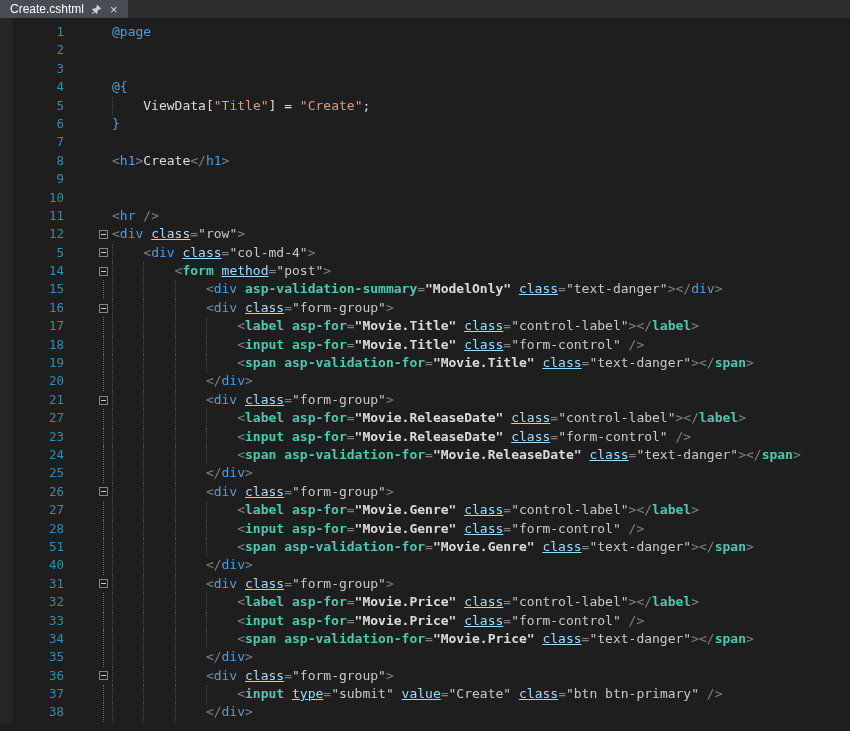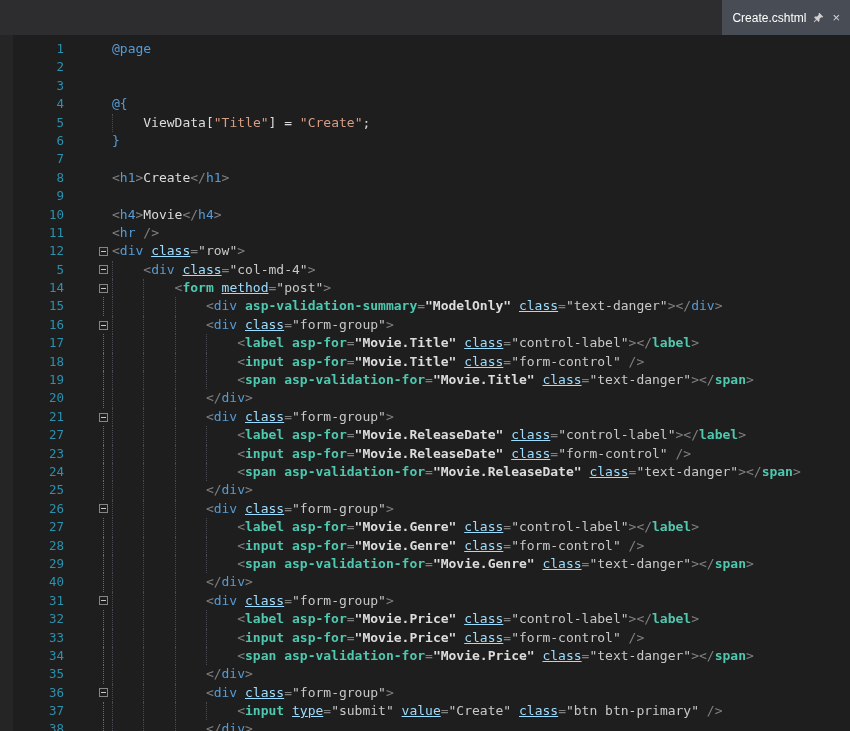--- a/index.html
+++ b/index.html
@@ -3,25 +3,24 @@
 <meta charset="utf-8">
 <title>Create.cshtml</title>
 <style>
   * { margin:0; padding:0; box-sizing:border-box; }
   html,body { width:850px; height:731px; overflow:hidden; }
   body {
     background: var(--bg, #1E1E1E);
     font-family: "DejaVu Sans Mono", monospace;
   }
   .tabbar {
-    height:35px;
+    height:18px;
     background: var(--tabbar_bg, #2D2D30);
     display:flex; align-items:stretch;
     font-family:"Liberation Sans","DejaVu Sans",sans-serif;
-    justify-content:flex-end;
   }
   .tab {
     display:flex; align-items:center; gap:7px;
     padding:0 9px 0 10px;
     background: var(--tab_bg, #484C54);
     color: var(--tab_fg, #fff);
     font-size:12px;
     cursor:default;
   }
   .tab-title { white-space:nowrap; }
@@ -138,21 +137,20 @@
         <div class="code"><span class="tk-d">&lt;</span><span class="tk-k">h1</span><span class="tk-d">&gt;</span><span class="tk-t">Create</span><span class="tk-d">&lt;/</span><span class="tk-k">h1</span><span class="tk-d">&gt;</span></div>
       </div>
       <div class="line">
         <div class="num">9</div>
         <div class="outline"></div>
         <div class="code"></div>
       </div>
       <div class="line">
         <div class="num">10</div>
         <div class="outline"></div>
-        <div class="code"><span class="tk-d">&lt;</span><span class="tk-k">h4</span><span class="tk-d">&gt;</span><span class="tk-t">Movie</span><span class="tk-d">&lt;/</span><span class="tk-k">h4</span><span class="tk-d">&gt;</span></div>
       </div>
       <div class="line">
         <div class="num">11</div>
         <div class="outline"></div>
         <div class="code"><span class="tk-d">&lt;</span><span class="tk-k">hr</span><span class="tk-t"> </span><span class="tk-d">/&gt;</span></div>
       </div>
       <div class="line">
         <div class="num">12</div>
         <div class="outline">
           <span class="foldbox"></span>
@@ -265,21 +263,21 @@
         <div class="code"><span class="indent"></span><span class="indent"></span><span class="indent"></span><span class="indent"></span><span class="tk-d">&lt;</span><span class="tk-h">label</span><span class="tk-t"> </span><span class="tk-h">asp-for</span><span class="tk-d">=</span><span class="tk-b">"Movie.Genre"</span><span class="tk-t"> </span><span class="tk-a">class</span><span class="tk-d">=</span><span class="tk-v">"control-label"</span><span class="tk-d">&gt;</span><span class="tk-d">&lt;/</span><span class="tk-h">label</span><span class="tk-d">&gt;</span></div>
       </div>
       <div class="line">
         <div class="num">28</div>
         <div class="outline">
           <span class="vline"></span>
         </div>
         <div class="code"><span class="indent"></span><span class="indent"></span><span class="indent"></span><span class="indent"></span><span class="tk-d">&lt;</span><span class="tk-h">input</span><span class="tk-t"> </span><span class="tk-h">asp-for</span><span class="tk-d">=</span><span class="tk-b">"Movie.Genre"</span><span class="tk-t"> </span><span class="tk-a">class</span><span class="tk-d">=</span><span class="tk-v">"form-control"</span><span class="tk-t"> </span><span class="tk-d">/&gt;</span></div>
       </div>
       <div class="line">
-        <div class="num">29</div>
+        <div class="num">51</div>
         <div class="outline">
           <span class="vline"></span>
         </div>
         <div class="code"><span class="indent"></span><span class="indent"></span><span class="indent"></span><span class="indent"></span><span class="tk-d">&lt;</span><span class="tk-h">span</span><span class="tk-t"> </span><span class="tk-h">asp-validation-for</span><span class="tk-d">=</span><span class="tk-b">"Movie.Genre"</span><span class="tk-t"> </span><span class="tk-a">class</span><span class="tk-d">=</span><span class="tk-v">"text-danger"</span><span class="tk-d">&gt;</span><span class="tk-d">&lt;/</span><span class="tk-h">span</span><span class="tk-d">&gt;</span></div>
       </div>
       <div class="line">
         <div class="num">40</div>
         <div class="outline">
           <span class="vline"></span>
         </div>

